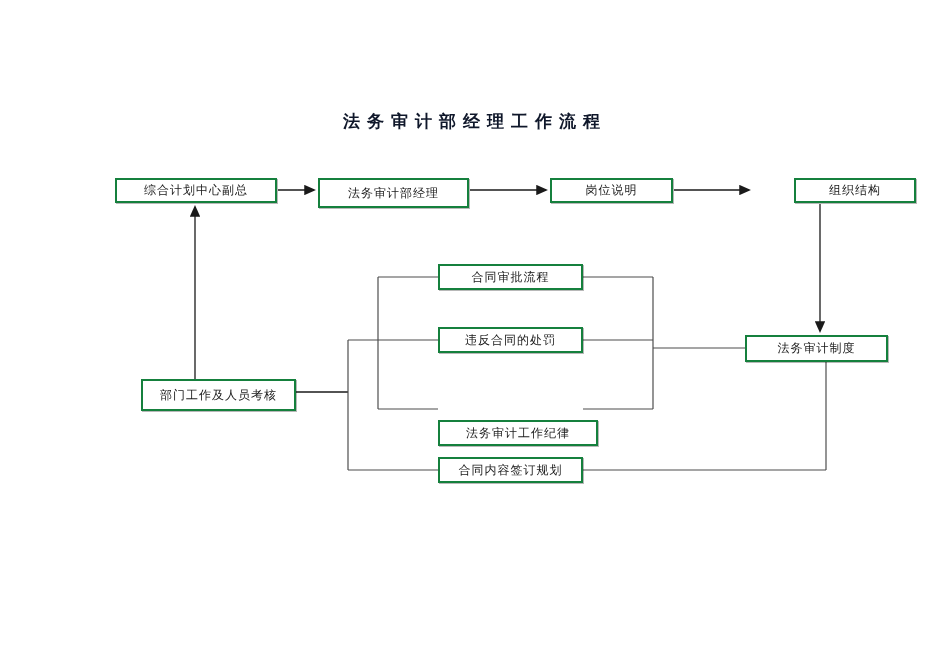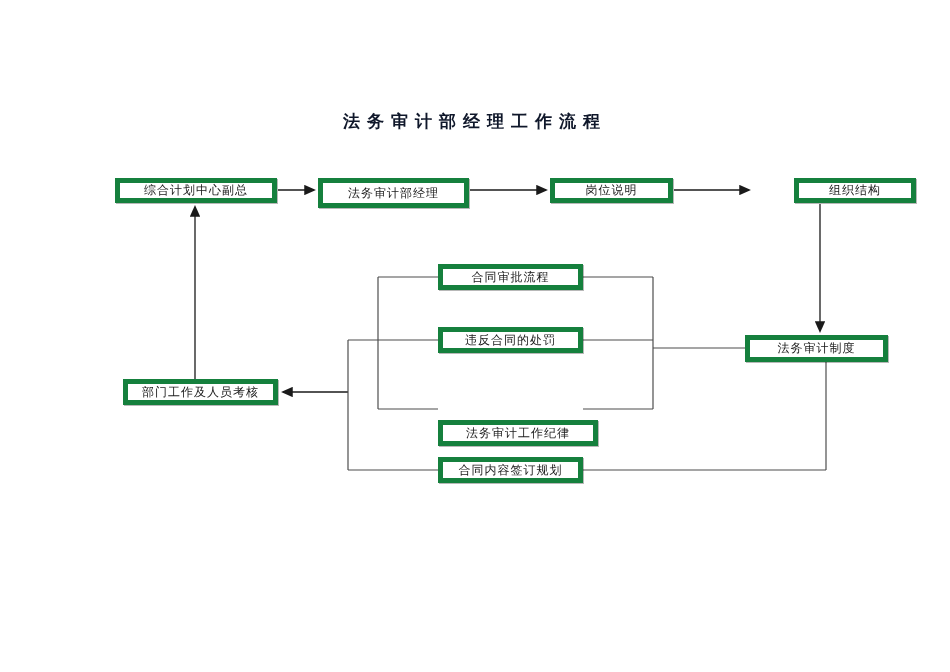--- a/index.html
+++ b/index.html
@@ -32,40 +32,40 @@
     left: 0;
     top: 0;
     width: 950px;
     height: 672px;
     z-index: 1;
   }
   .node {
     position: absolute;
     z-index: 2;
     background: #ffffff;
-    border: 5px solid #15803d;
+    border: 2px solid #15803d;
     box-shadow: 1px 1px 0 rgba(0,0,0,0.28);
     display: flex;
     align-items: center;
     justify-content: center;
     font-size: 12px;
     color: #1a1a1a;
     letter-spacing: 1px;
     white-space: nowrap;
     box-sizing: border-box;
   }
   .n-top1  { left:115px; top:178px; width:162px; height:25px; }
   .n-top2  { left:318px; top:178px; width:151px; height:30px; }
   .n-top3  { left:550px; top:178px; width:123px; height:25px; }
   .n-top4  { left:794px; top:178px; width:122px; height:25px; }
   .n-mid1  { left:438px; top:264px; width:145px; height:26px; }
   .n-mid2  { left:438px; top:327px; width:145px; height:26px; }
   .n-mid3  { left:438px; top:396px; width:160px; height:26px;margin-top:24px; }
   .n-mid4  { left:438px; top:457px; width:145px; height:26px; }
-  .n-left  { left:123px; top:379px; width:155px; height:26px; }
+  .n-left  { left:141px; top:379px; width:155px; height:32px; }
   .n-right { left:745px; top:335px; width:143px; height:27px; }
 </style>
 </head>
 <body>
 
 <div class="canvas">
 
   <div class="diagram-title">法务审计部经理工作流程</div>
 
   <svg class="edges-svg" viewBox="0 0 950 672" xmlns="http://www.w3.org/2000/svg">

